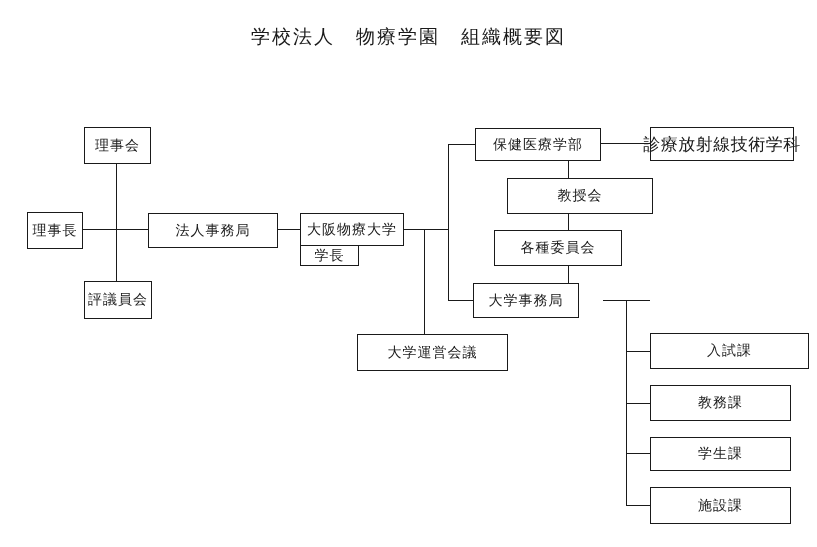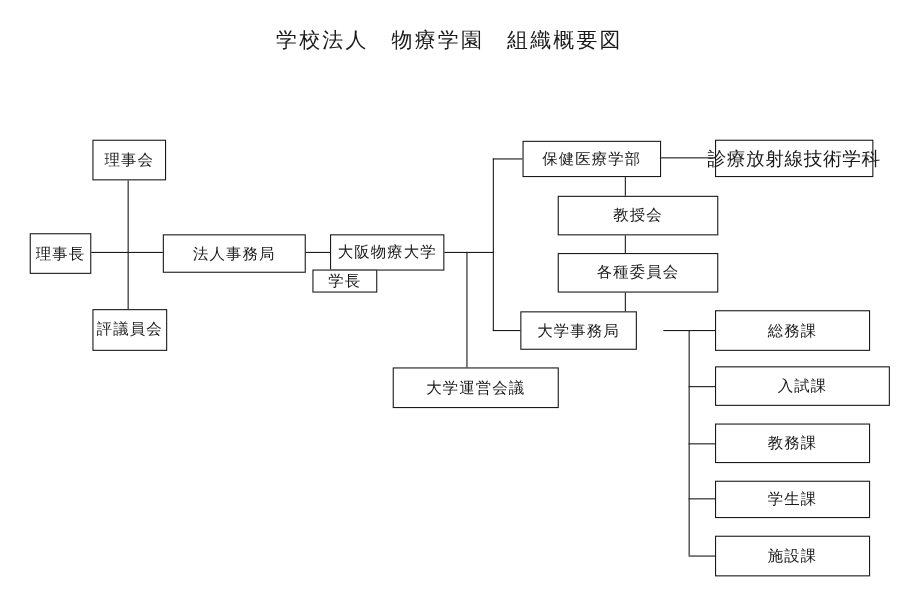--- a/index.html
+++ b/index.html
@@ -50,31 +50,30 @@
 <div class="canvas">
 
   <div class="chart-title">学校法人　物療学園　組織概要図</div>
 
   <div class="node" style="left:84px;top:127px;width:67px;height:37px">理事会</div>
   <div class="node" style="left:27px;top:212px;width:56px;height:37px">理事長</div>
   <div class="node" style="left:84px;top:281px;width:68px;height:38px">評議員会</div>
   <div class="node" style="left:148px;top:213px;width:130px;height:35px">法人事務局</div>
 
   <div class="node" style="left:300px;top:213px;width:104px;height:33px">大阪物療大学</div>
-  <div class="node" style="left:284px;top:245px;width:59px;height:21px">学長</div>
+  <div class="node" style="left:300px;top:245px;width:59px;height:21px">学長</div>
 
   <div class="node" style="left:475px;top:128px;width:126px;height:33px">保健医療学部</div>
   <div class="node small-text" style="left:650px;top:127px;width:144px;height:34px">診療放射線技術学科</div>
   <div class="node" style="left:507px;top:178px;width:146px;height:36px">教授会</div>
-  <div class="node" style="left:507px;top:230px;width:146px;height:36px">各種委員会</div>
+  <div class="node" style="left:494px;top:230px;width:128px;height:36px">各種委員会</div>
 
   <div class="node" style="left:473px;top:283px;width:106px;height:35px">大学事務局</div>
   <div class="node" style="left:357px;top:334px;width:151px;height:37px">大学運営会議</div>
 
-  <div class="node" style="left:650px;top:282px;width:141px;height:37px">総務課</div>
   <div class="node" style="left:650px;top:333px;width:159px;height:36px">入試課</div>
   <div class="node" style="left:650px;top:385px;width:141px;height:36px">教務課</div>
   <div class="node" style="left:650px;top:437px;width:141px;height:34px">学生課</div>
   <div class="node" style="left:650px;top:487px;width:141px;height:37px">施設課</div>
 
   <div class="line v" style="left:116px;top:164px;height:117px"></div>
   <div class="line h" style="left:83px;top:229px;width:65px"></div>
   <div class="line h" style="left:278px;top:229px;width:22px"></div>
   <div class="line h" style="left:404px;top:229px;width:45px"></div>
 

